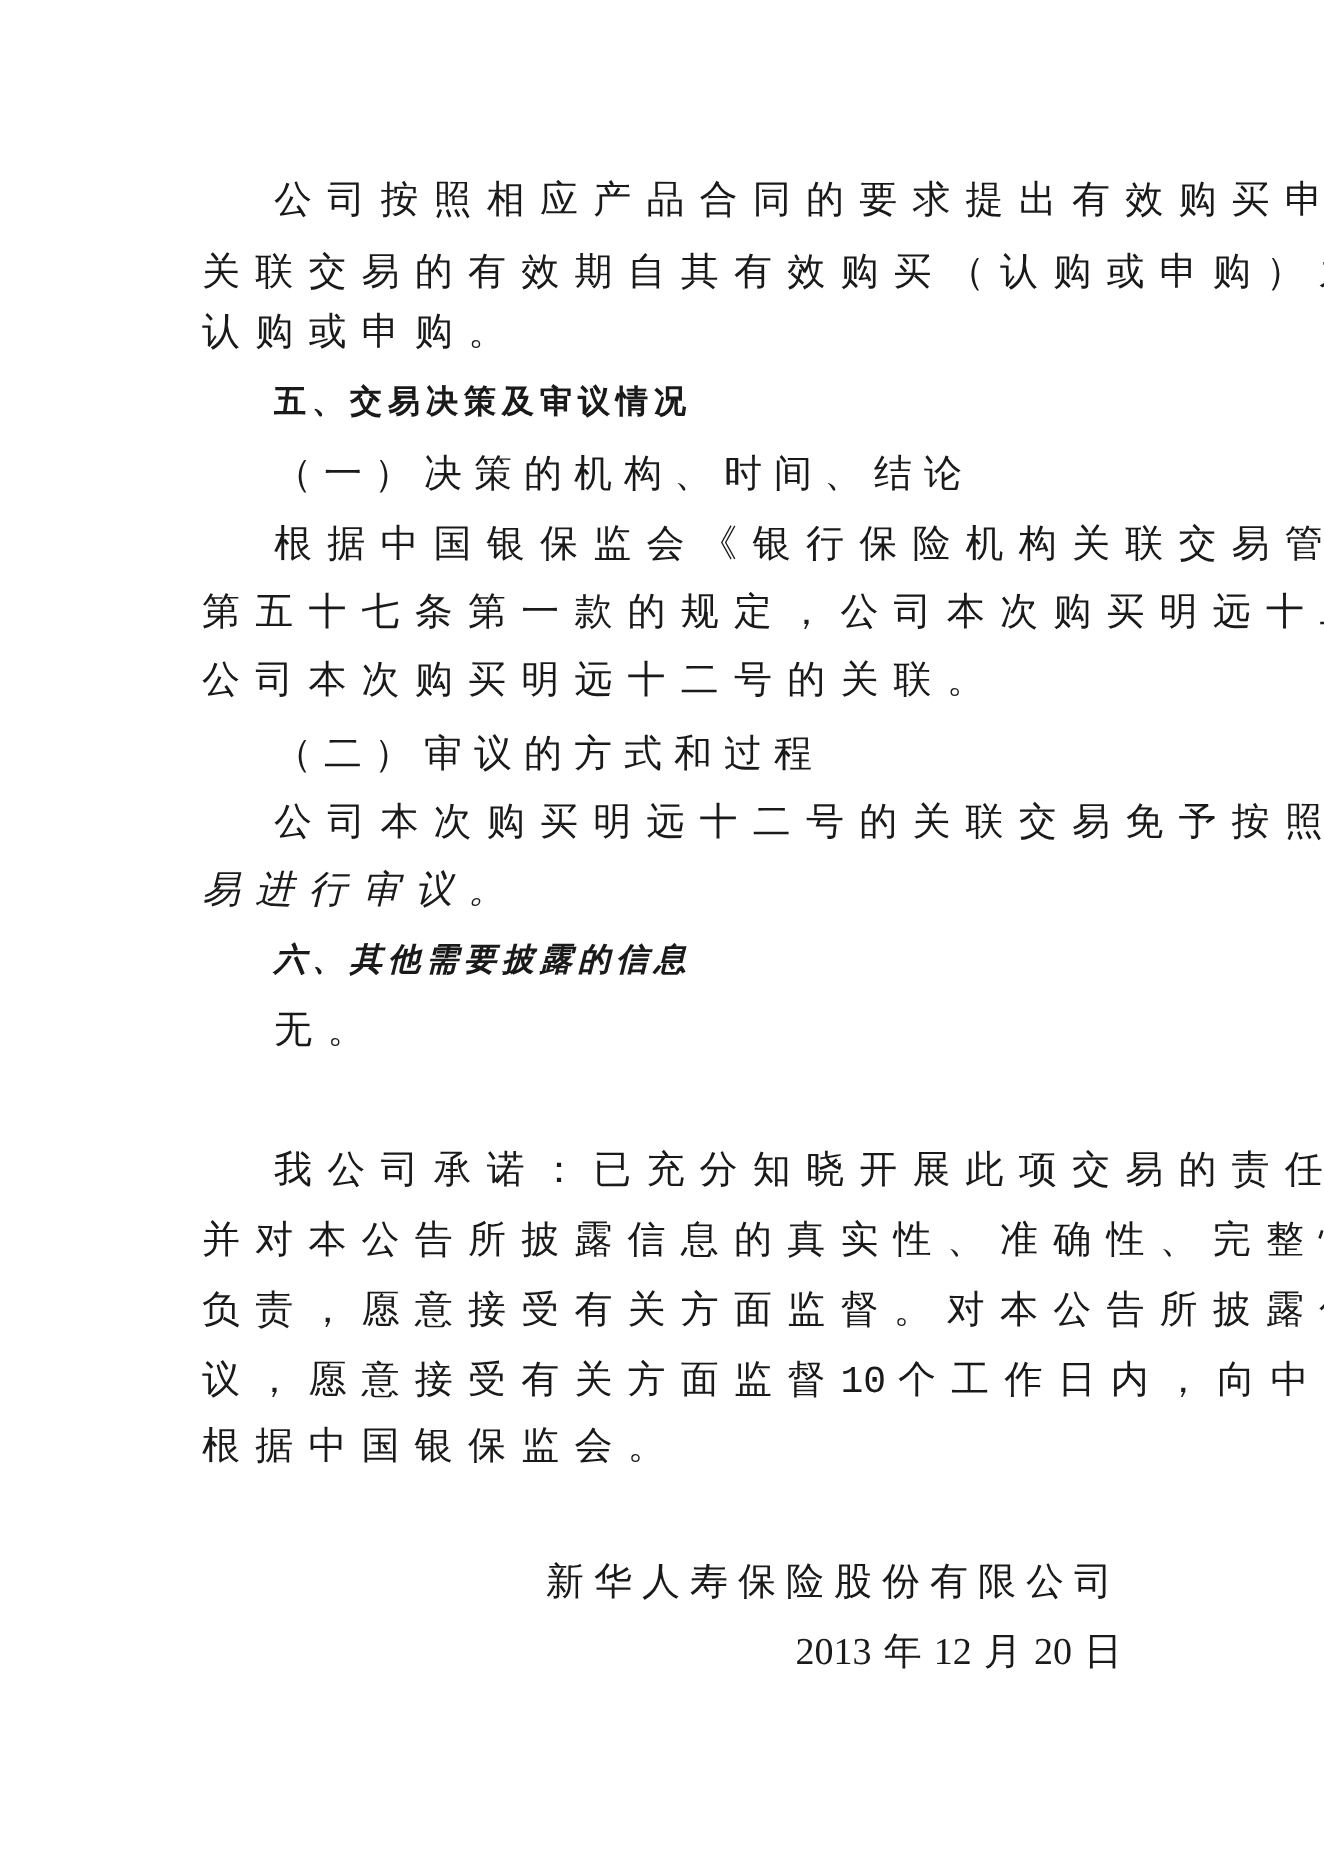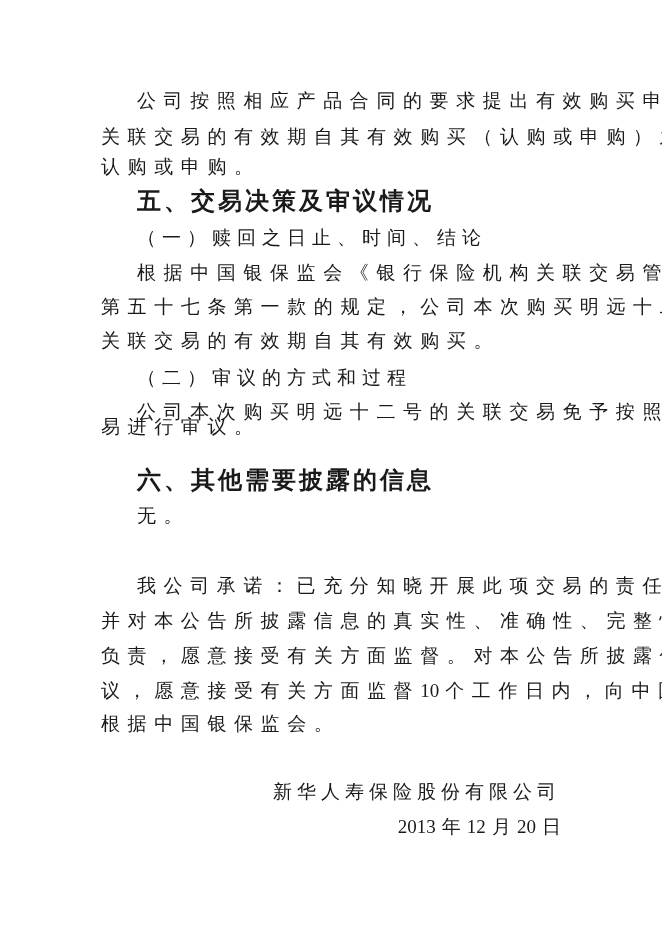--- a/index.html
+++ b/index.html
@@ -2,52 +2,52 @@
 <html><head>
 <meta charset="utf-8">
 <style>
   html, body { margin: 0; padding: 0; background: #ffffff; }
   body { width: 662px; height: 936px; position: relative; overflow: hidden;
          font-family: "DejaVu Serif", "Liberation Serif", serif; color: #1a1a1a; }
   .page { position: absolute; left: 101px; top: 0; width: 462px; }
   .line { position: absolute; left: 0; white-space: nowrap; font-size: 19px;
           letter-spacing: 7.6px; line-height: 24px; }
   .indent { left: 36px; }
-  .heading { font-weight: bold; letter-spacing: 3px; font-family: "DejaVu Sans", sans-serif; font-size: 24px; }
+  .heading { font-weight: bold; letter-spacing: 3px; font-family: "DejaVu Sans", sans-serif; font-size: 16px; }
   .sub { left: 36px; letter-spacing: 6px; }
   .right { position: absolute; white-space: nowrap; font-size: 19px; letter-spacing: 5px; line-height: 24px; }
   .num { font-family: "Liberation Serif", serif; font-size: 19px; letter-spacing: 0; }
 </style>
 </head>
 <body>
 
 <div class="page">
 
   <div class="line indent" style="top:88px;">公司按照相应产品合同的要求提出有效购买申请，上述</div>
   <div class="line" style="top:124px;">关联交易的有效期自其有效购买（认购或申购）之日起至其</div>
   <div class="line" style="top:154px;">认购或申购。</div>
 
   <div class="line heading indent" style="top:189px;">五、交易决策及审议情况</div>
-  <div class="line sub" style="top:225px;">（一）赎回之日止、时间、结论</div>
+  <div class="line sub" style="top:225px;">（一）决策的机构、时间、结论</div>
   <div class="line indent" style="top:260px;">根据中国银保监会《银行保险机构关联交易管理办法》</div>
   <div class="line" style="top:294px;">第五十七条第一款的规定，公司本次购买明远十二号的关联</div>
-  <div class="line" style="top:328px;">关联交易的有效期自其有效购买。</div>
+  <div class="line" style="top:328px;">公司本次购买明远十二号的关联。</div>
 
   <div class="line sub" style="top:365px;text-align:right;">（二）审议的方式和过程</div>
   <div class="line indent" style="top:399px;">公司本次购买明远十二号的关联交易免予按照关联交</div>
-  <div class="line" style="top:414px;">易进行审议。</div>
+  <div class="line" style="top:433px;font-style:italic;">易进行审议。</div>
 
-  <div class="line heading indent" style="top:468px;">六、其他需要披露的信息</div>
+  <div class="line heading indent" style="top:468px;font-style:italic;">六、其他需要披露的信息</div>
   <div class="line indent" style="top:503px;">无。</div>
 
   <div class="line indent" style="top:573px;">我公司承诺：已充分知晓开展此项交易的责任和风险，</div>
   <div class="line" style="top:608px;">并对本公告所披露信息的真实性、准确性、完整性和合规性</div>
   <div class="line" style="top:643px;">负责，愿意接受有关方面监督。对本公告所披露信息如有异</div>
   <div class="line" style="top:678px;">
-    <span>议，愿意接受有关方面监督</span><span class="num" style="margin-right:6px;">10</span><span>个工作日内，向中国银保监</span>
+    <span>议，愿意接受有关方面监督</span><span class="num" style="margin-right:6px;font-family:Liberation Mono, monospace;">10</span><span>个工作日内，向中国银保监</span>
   </div>
   <div class="line" style="top:711px;">根据中国银保监会。</div>
 </div>
 
 <div class="right" style="top:779px; right:101px;">新华人寿保险股份有限公司</div>
 <div class="right" style="top:814px; right:101px; letter-spacing:0;">
   <span class="num">2013</span>
   <span>年</span>
   <span class="num">12</span>
   <span>月</span>

